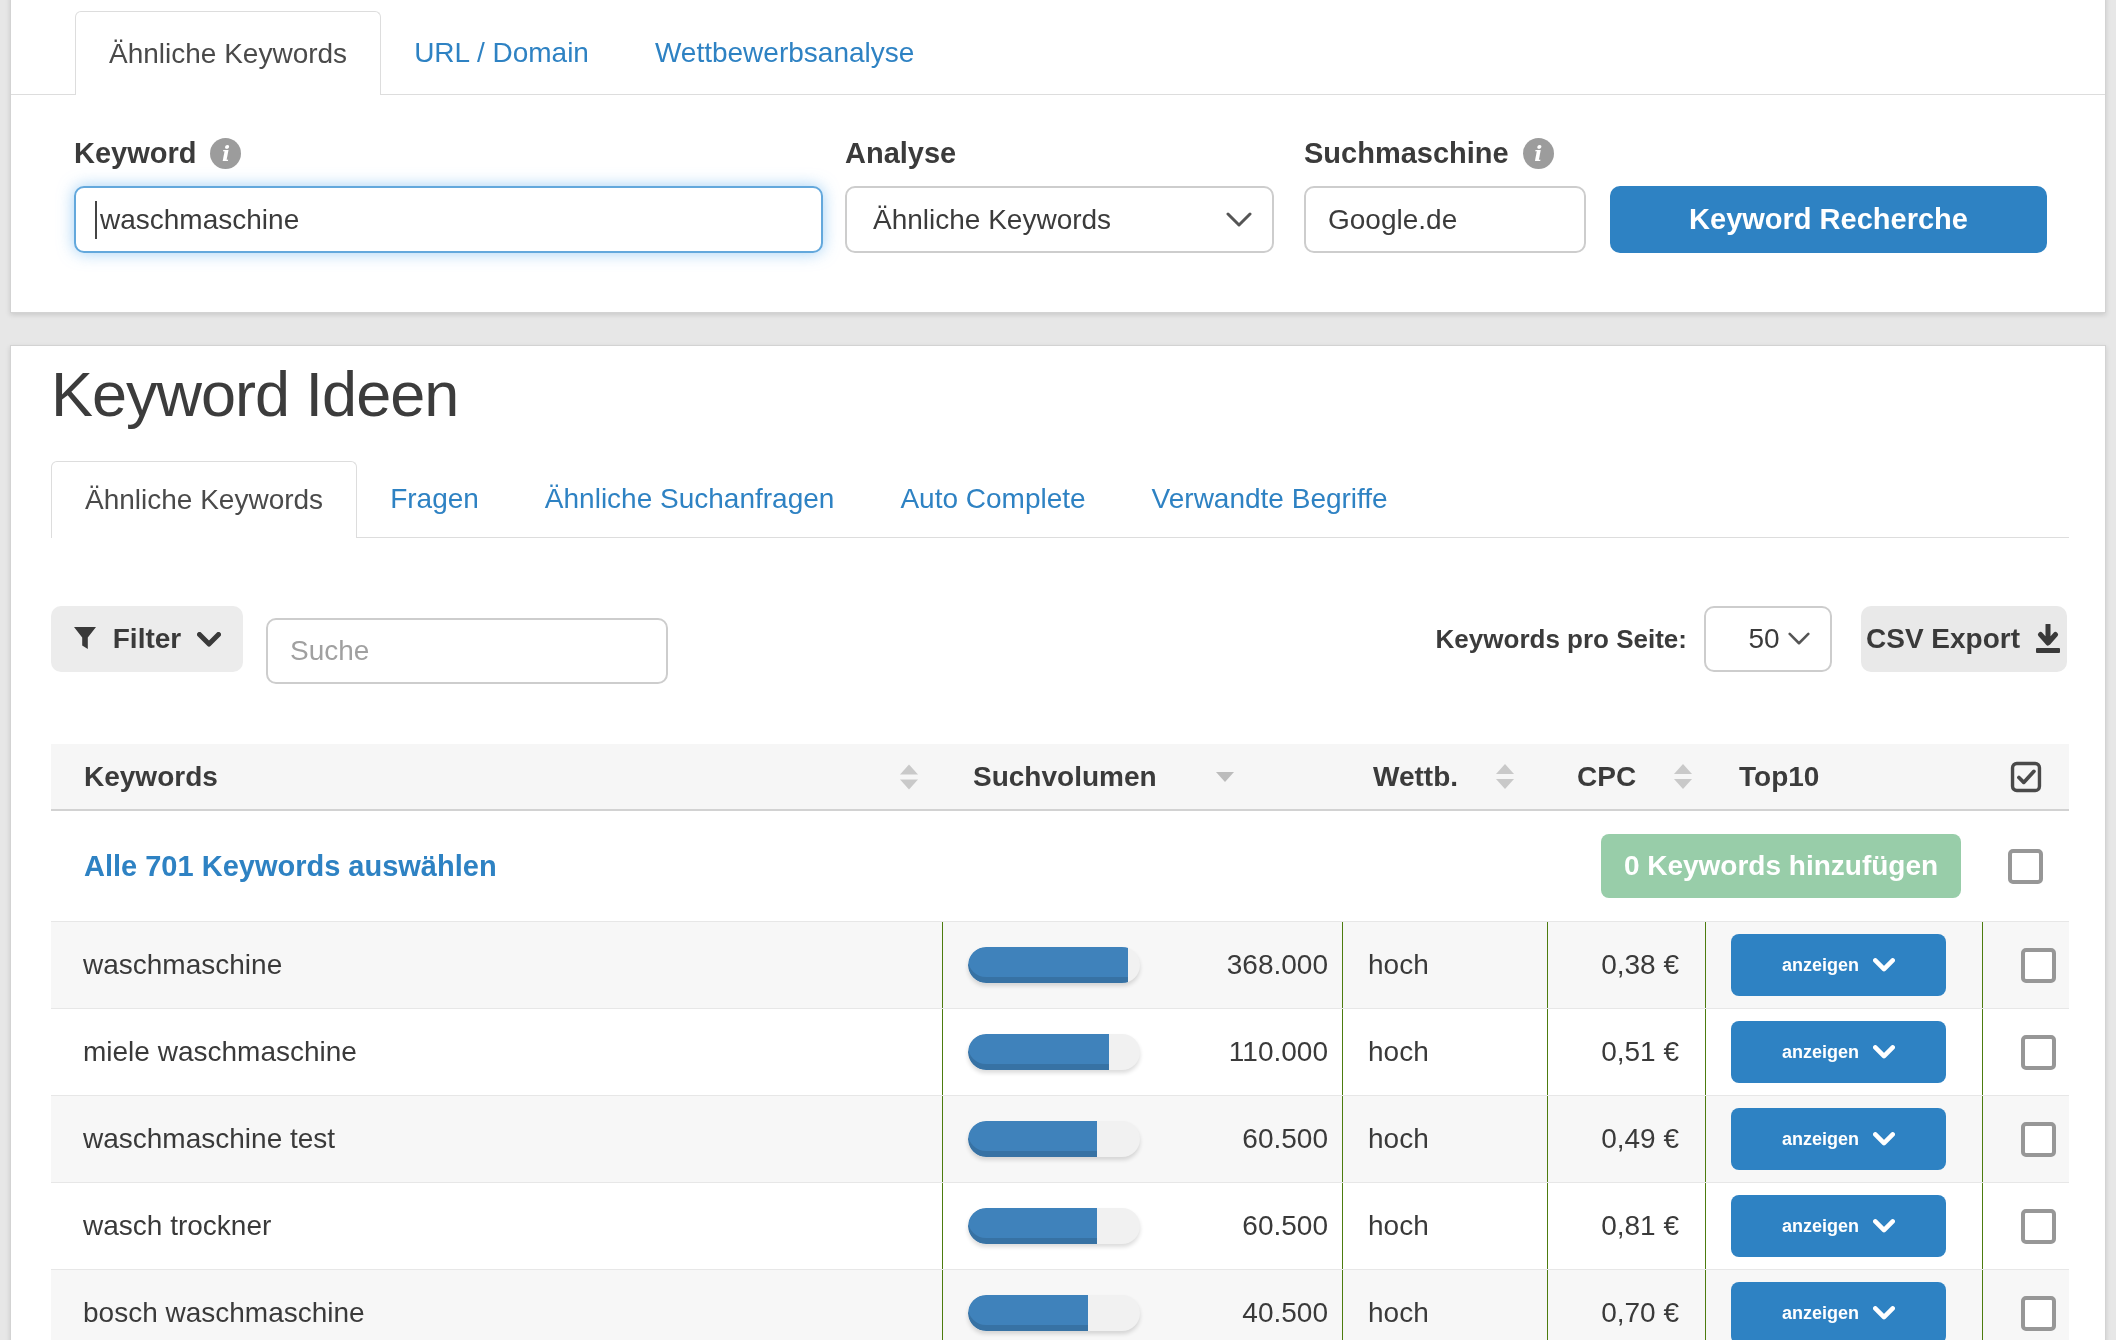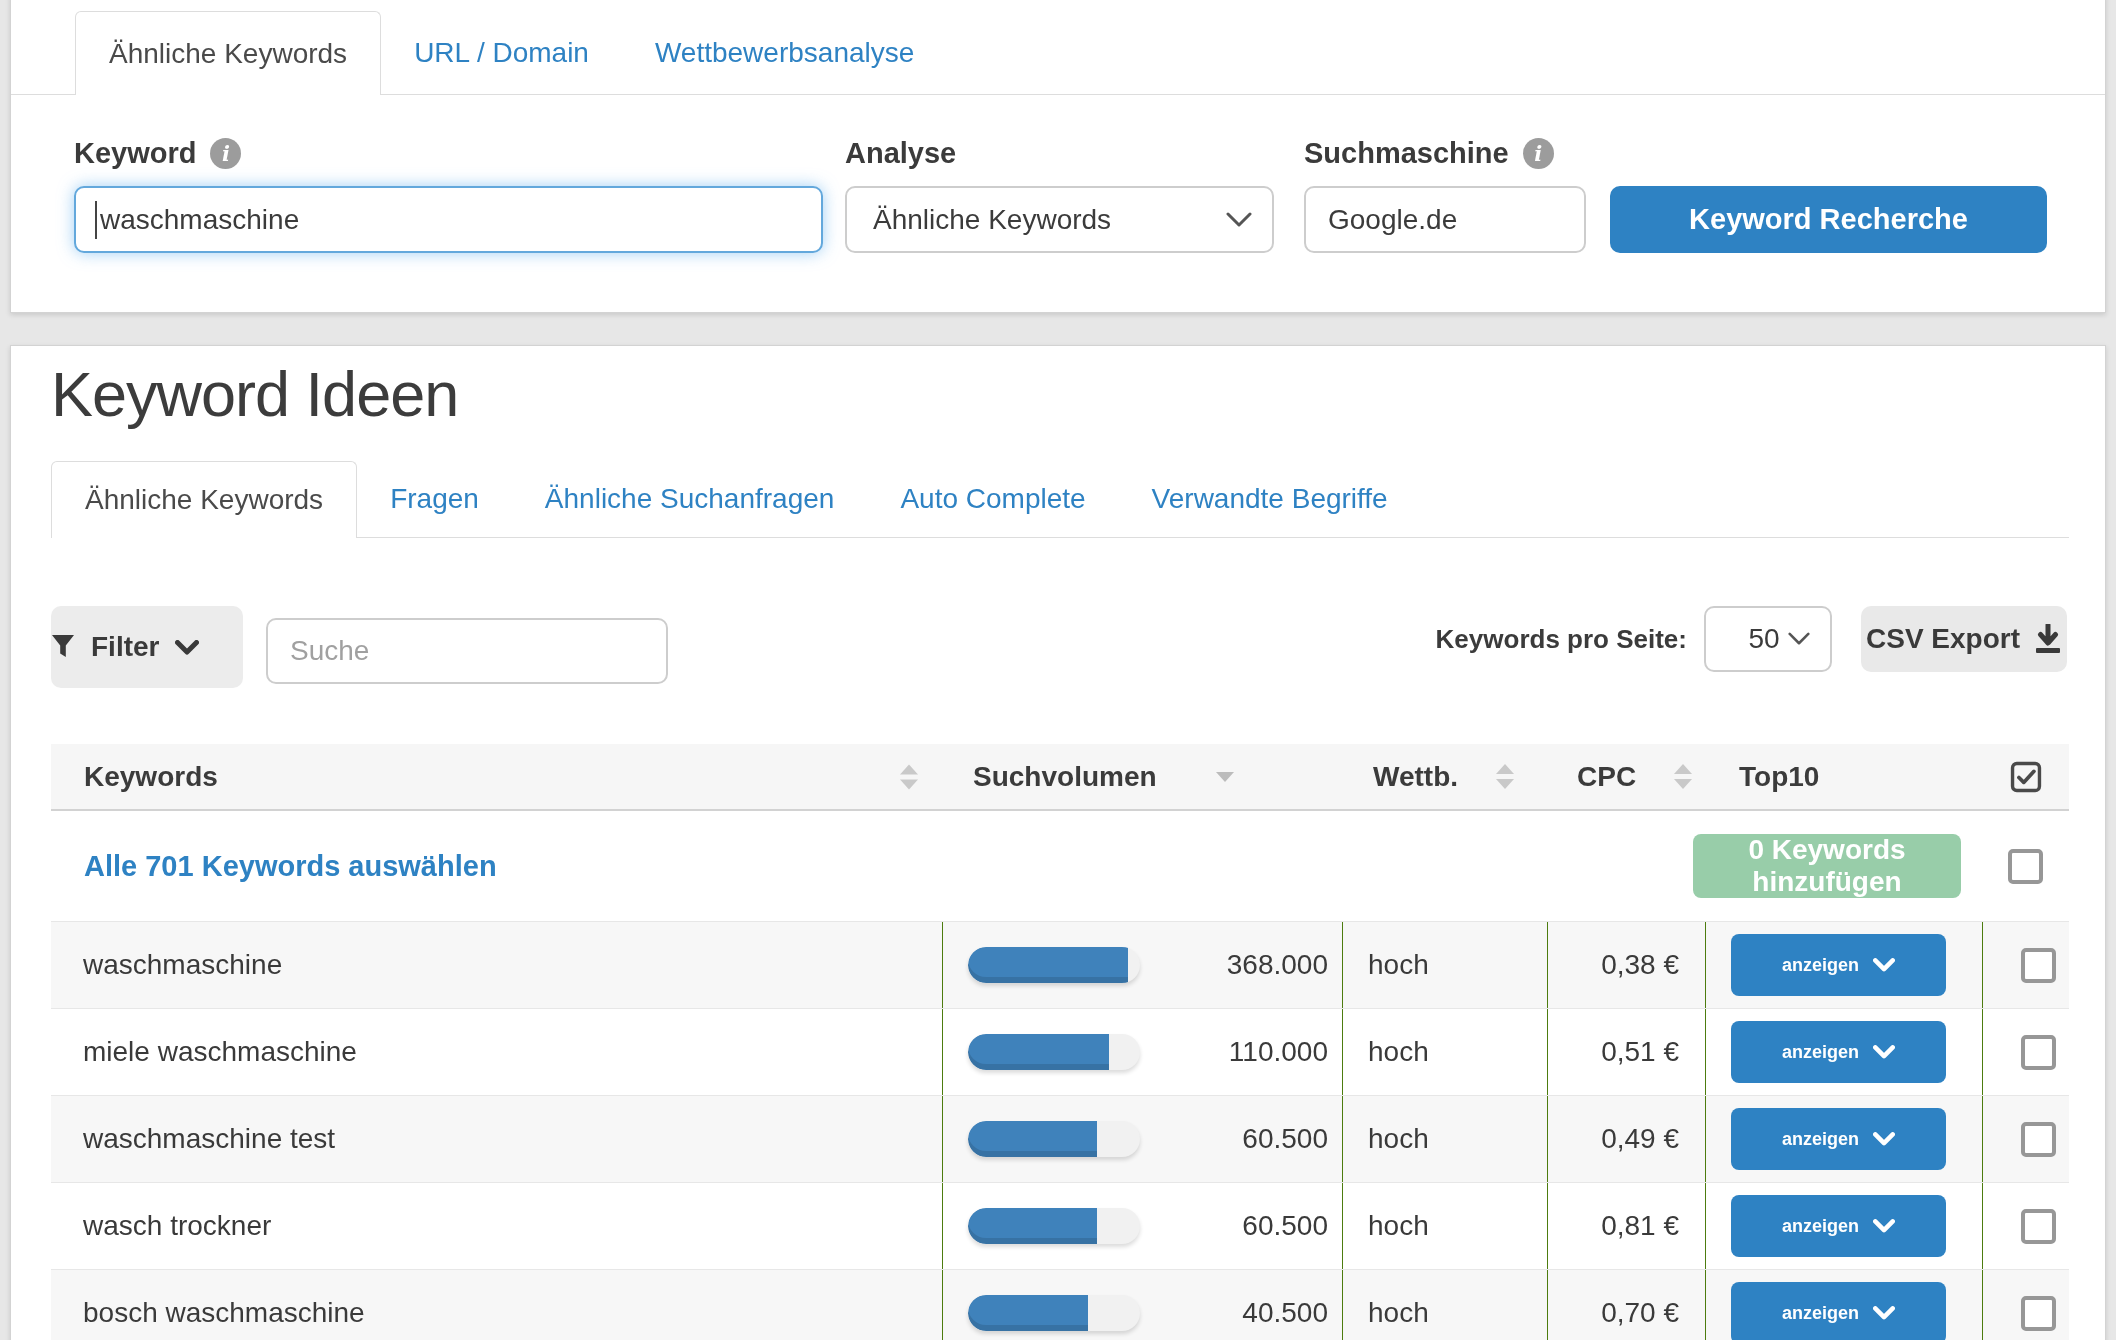--- a/index.html
+++ b/index.html
@@ -55,23 +55,23 @@
   .btn-primary{position:absolute;left:1599px;top:191px;width:437px;height:67px;background:var(--accent);
       border:none;border-radius:10px;color:#fff;font-size:29px;font-weight:bold;cursor:pointer;
       font-family:inherit;}
 
   
   .page-title{position:absolute;left:40px;top:12px;font-size:63px;font-weight:400;color:#3c3c3c;letter-spacing:-1px;}
   .tabs2{position:absolute;left:40px;width:2018px;top:115px;height:77px;border-bottom:1px solid #ddd;
          display:flex;align-items:stretch;}
 
   
-  .btn-filter{position:absolute;left:40px;top:260px;width:192px;height:82px;background:#ececec;border:none;
+  .btn-filter{position:absolute;left:40px;top:260px;width:192px;height:66px;background:#ececec;border:none;
       border-radius:10px;font-size:28px;font-weight:bold;color:#3a3a3a;cursor:pointer;
-      display:flex;align-items:center;justify-content:flex-start;gap:16px;font-family:inherit;}
+      display:flex;align-items:center;justify-content:center;gap:16px;font-family:inherit;}
   .search-inp{position:absolute;left:255px;top:260px;width:402px;height:66px;margin-top:12px;}
   .search-inp::placeholder{color:#a0a0a0;}
   .right-tools{position:absolute;right:38px;top:260px;height:66px;display:flex;align-items:center;}
   .pp-label{font-size:26px;font-weight:bold;color:#3b3b3b;margin-right:17px;}
   .sel-pp{position:relative;top:0;width:128px;height:66px;justify-content:center;padding:0 34px 0 26px;}
   .btn-csv{width:206px;height:66px;background:#e9e9e9;border:none;border-radius:10px;margin-left:29px;
       font-size:28px;font-weight:bold;color:#3a3a3a;cursor:pointer;
       display:flex;align-items:center;justify-content:center;gap:14px;font-family:inherit;}
 
   
@@ -86,21 +86,21 @@
   .th-top10{padding-left:34px;}
   .th-check{justify-content:center;}
   .sort{display:inline-flex;flex-direction:column;gap:5px;margin-left:38px;}
   .sort-abs{position:absolute;right:24px;top:50%;transform:translateY(-50%);}
   .tri-up{width:0;height:0;border-left:9px solid transparent;border-right:9px solid transparent;border-bottom:10px solid #c9c9c9;}
   .tri-down{width:0;height:0;border-left:9px solid transparent;border-right:9px solid transparent;border-top:10px solid #c9c9c9;}
   .tri-single{border-top-color:#bcbcbc;margin-left:44px;}
 
   .row-selectall{height:110px;background:#fff;display:flex;align-items:center;}
   .link-selectall{font-size:29px;font-weight:bold;color:var(--accent);margin-left:33px;cursor:pointer;text-decoration:none;}
-  .btn-add{width:268px;height:64px;background:var(--green);border:none;border-radius:8px;color:#fff;
+  .btn-add{width:360px;height:64px;background:var(--green);border:none;border-radius:8px;color:#fff;
       font-size:28px;font-weight:bold;cursor:pointer;margin-left:auto;font-family:inherit;}
   .row-selectall .checkbox{margin-left:47px;margin-right:26px;}
 
   .t-row{height:87px;border-top:1px solid #e7e7e7;background:#fff;}
   .t-row:nth-child(odd){background:#f7f7f7;}
   .td{display:flex;align-items:center;font-size:28px;color:#3a3a3a;}
   .t-row .td + .td{border-left:1px solid #4d7c0f;padding-left:25px;}
   .td-kw{padding-left:32px;}
   .td-vol{padding-left:34px;}
   .bar{width:172px;height:36px;background:#f1f1f1;border-radius:18px;overflow:hidden;

